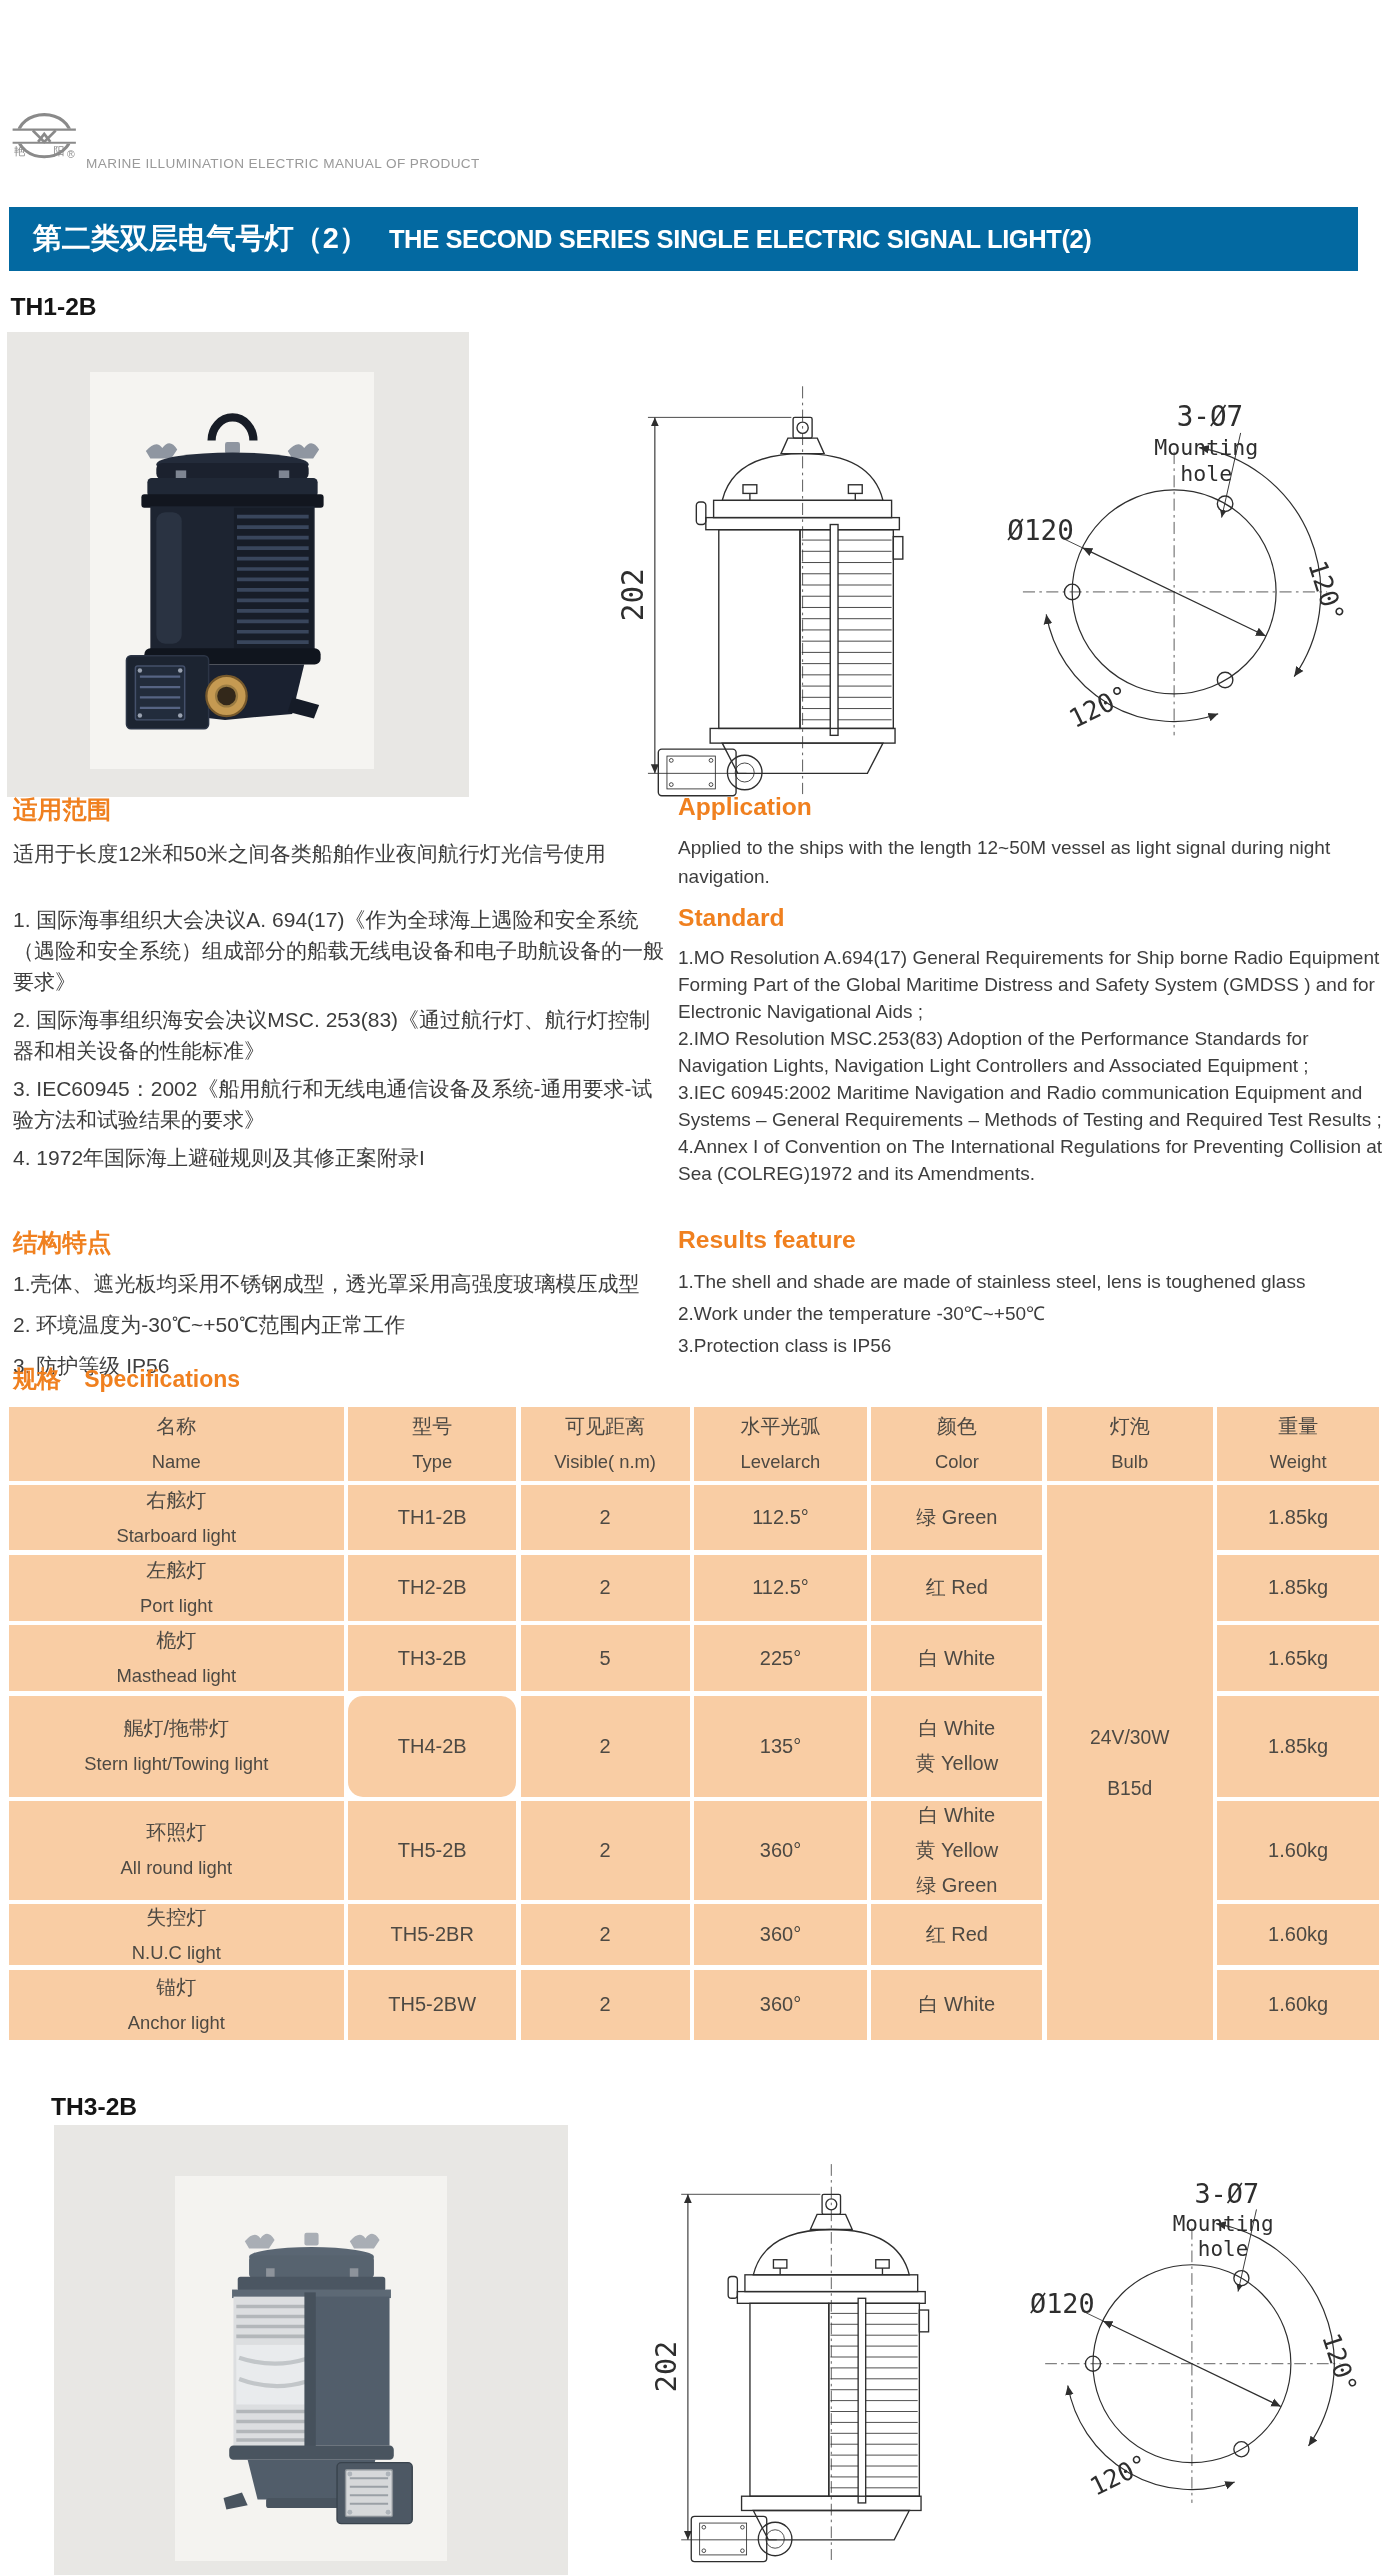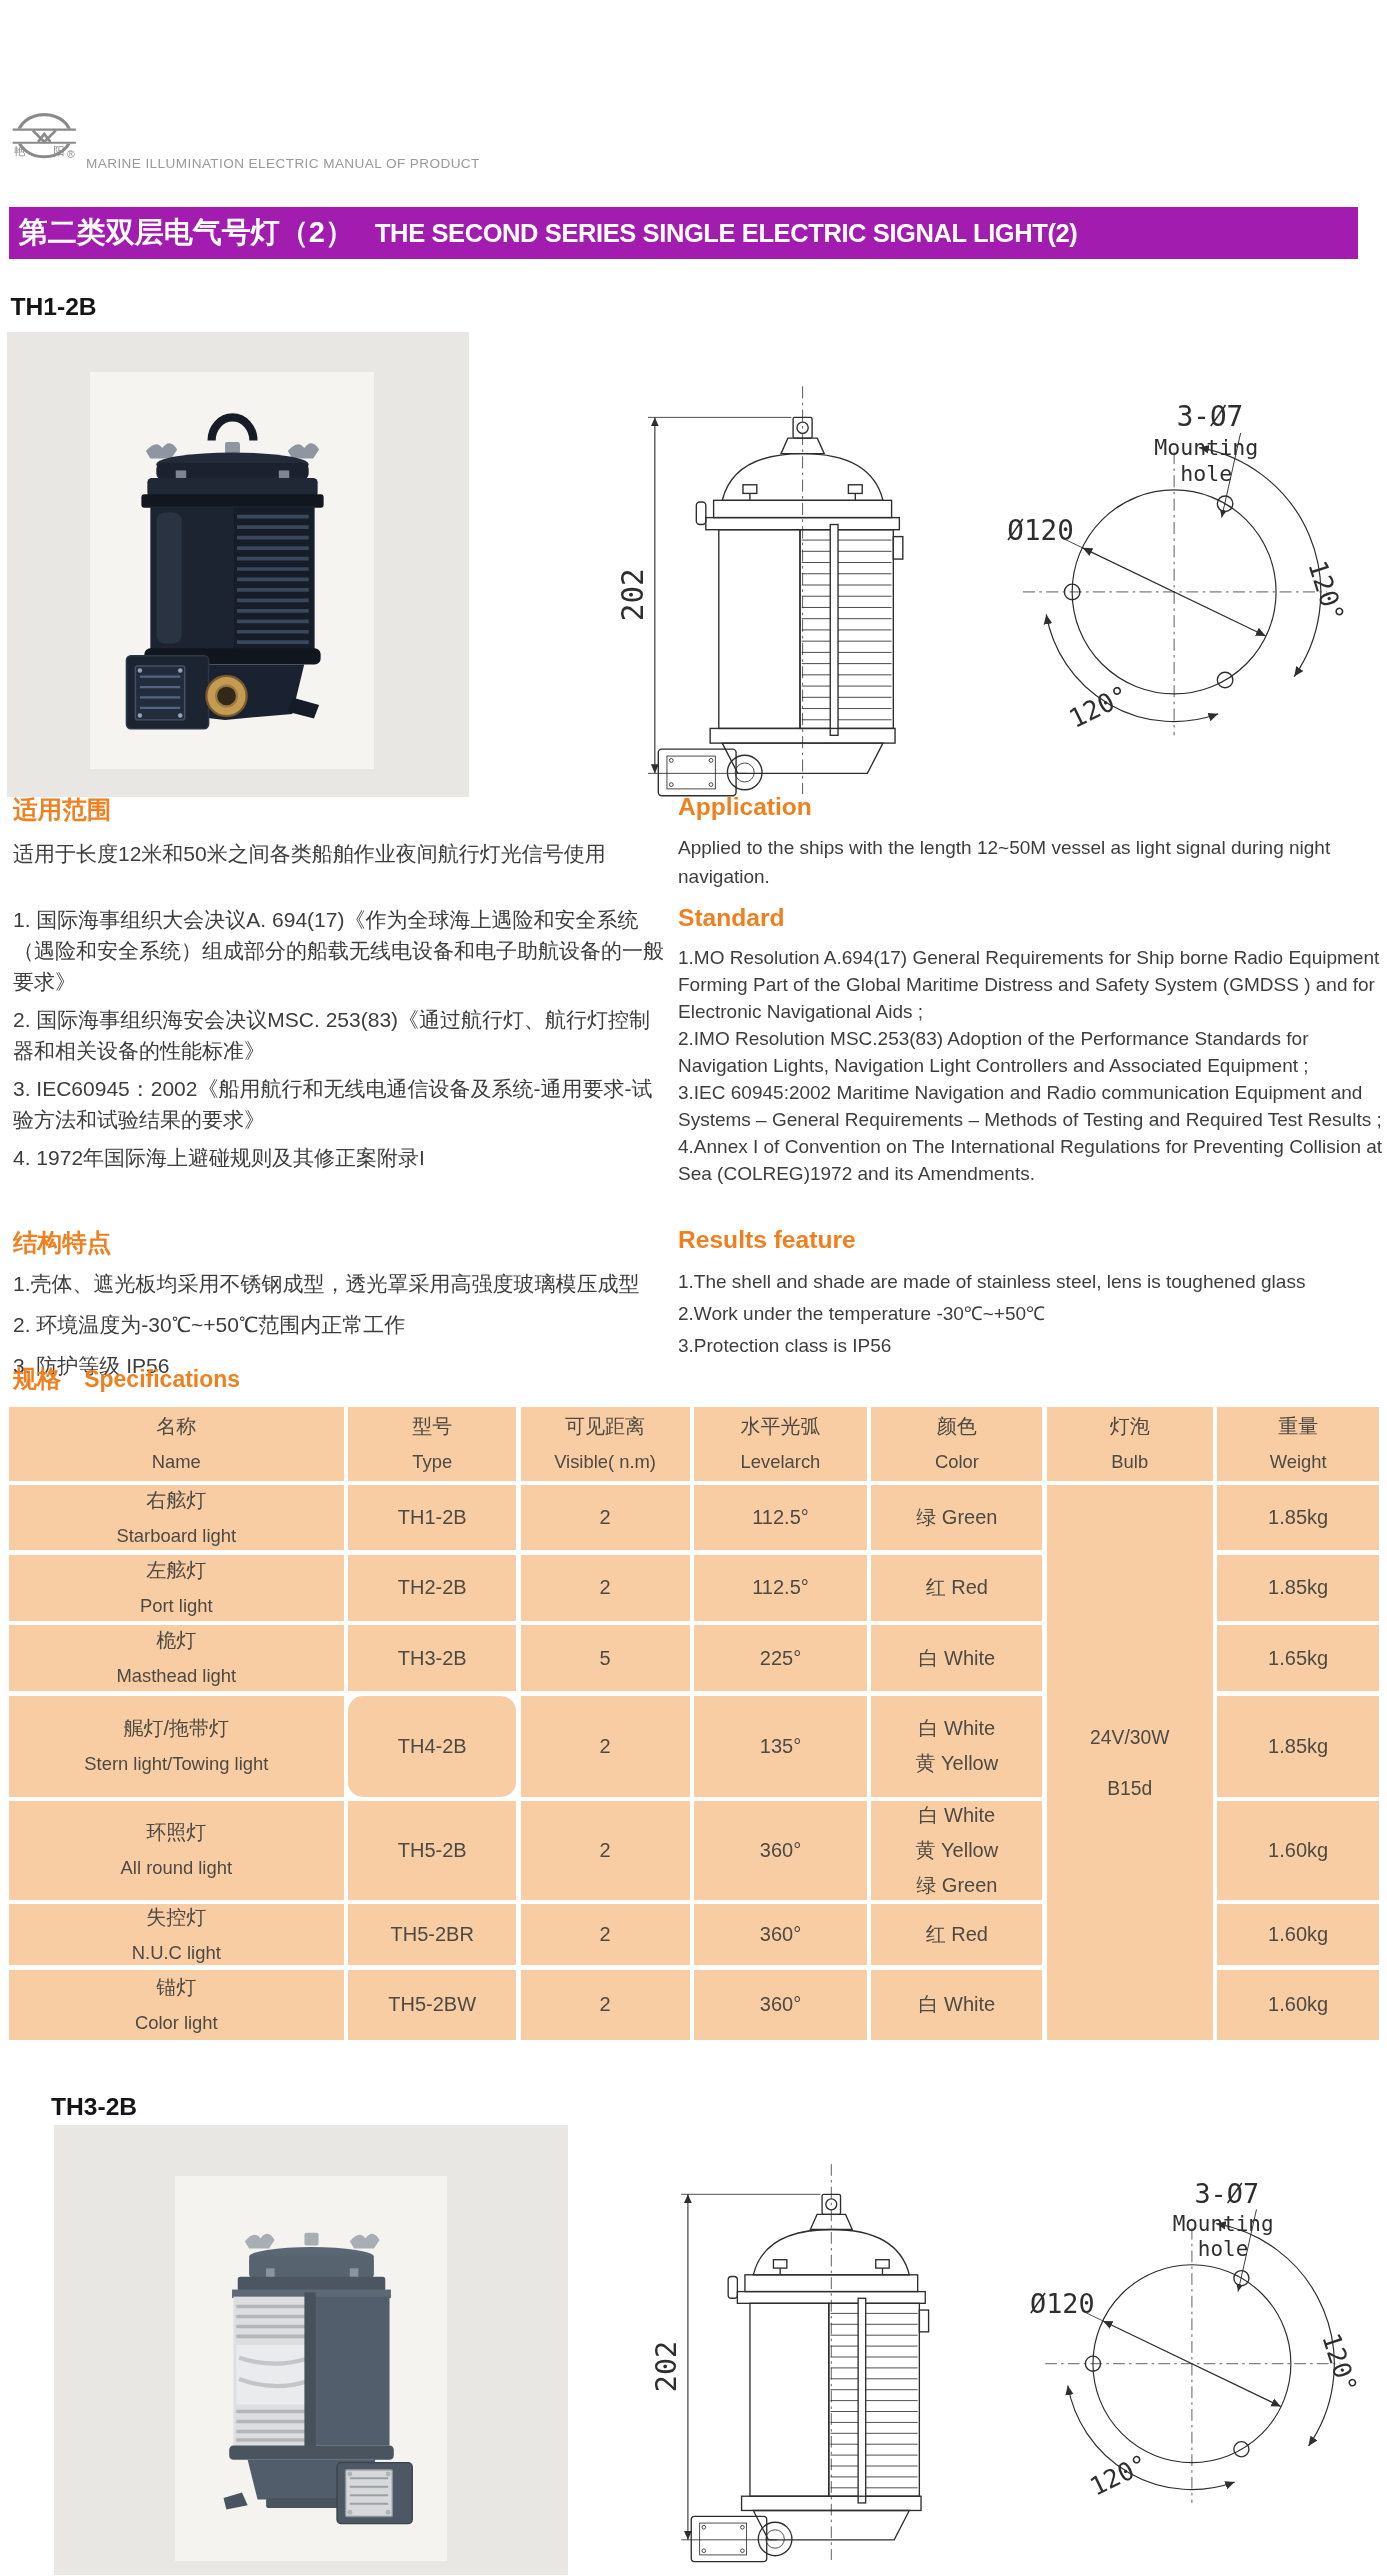--- a/index.html
+++ b/index.html
@@ -12,22 +12,22 @@
   
   #logo-block { left:8.8px; top:112px; width:74px; height:63px; }
   #logo-chars { position:absolute; left:5.3px; top:32px; width:67px; font-size:11.4px;
     color:#8a8a8a; letter-spacing:12.3px; white-space:nowrap; }
   #brand-title { left:84px; top:116px; font-size:35px; font-weight:bold;
     color:#8b8b8b; letter-spacing:2.6px; white-space:nowrap; }
   #brand-sub { left:86px; top:156px; font-size:13.6px; color:#9a9a9a;
     letter-spacing:0.4px; white-space:nowrap; }
 
   
-  #banner { left:8.8px; top:207px; width:1349px; height:52px; background:#a21caf;
-    display:flex; align-items:center; padding-left:10px; box-sizing:border-box; color:#fff; }
+  #banner { left:8.8px; top:207px; width:1349px; height:64px; background:#0369a1;
+    display:flex; align-items:center; padding-left:24px; box-sizing:border-box; color:#fff; }
   #banner .zh { font-size:29px; font-weight:bold; white-space:nowrap; }
   #banner .en { font-size:25.5px; font-weight:bold; margin-left:21px; letter-spacing:-0.4px; white-space:nowrap; }
 
   
   .model-label { font-size:24.6px; font-weight:bold; color:#151515; white-space:nowrap; }
   #model1 { left:10.5px; top:293px; }
   #model2 { left:51px; top:2093px; }
   .photo-box { background:#E8E7E4; }
   #photo1 { left:7px; top:332px; width:462px; height:465px; }
   #photo1 .photo-inner { position:absolute; left:83px; top:40px; width:284px; height:397px;
@@ -452,21 +452,21 @@
         <div class="cell-line">360°</div>
       </div>
       <div class="cell" style="grid-area: 7 / 5;">
         <div class="cell-line">红 Red</div>
       </div>
       <div class="cell" style="grid-area: 7 / 7;">
         <div class="cell-line">1.60kg</div>
       </div>
       <div class="cell name" style="grid-area: 8 / 1;">
         <div class="cell-line">锚灯</div>
-        <div class="cell-line en">Color light</div>
+        <div class="cell-line en">Anchor light</div>
       </div>
       <div class="cell" style="grid-area: 8 / 2;">
         <div class="cell-line">TH5-2BW</div>
       </div>
       <div class="cell" style="grid-area: 8 / 3;">
         <div class="cell-line">2</div>
       </div>
       <div class="cell" style="grid-area: 8 / 4;">
         <div class="cell-line">360°</div>
       </div>

